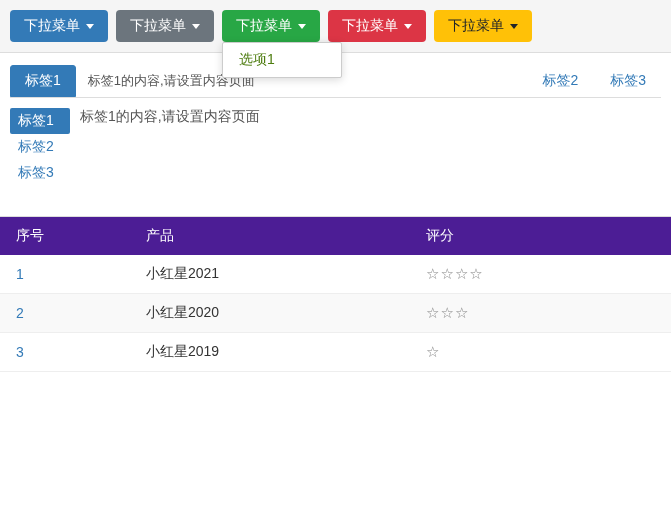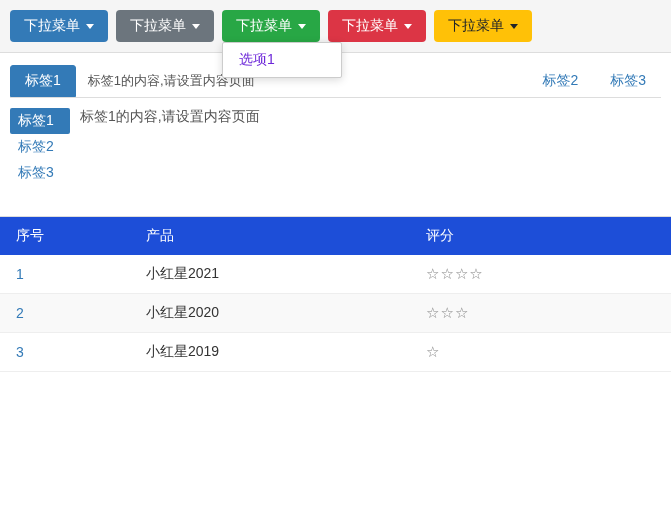--- a/index.html
+++ b/index.html
@@ -54,21 +54,21 @@
       background: #fff;
       border: 1px solid #ccc;
       border-radius: 2px;
       min-width: 120px;
       z-index: 100;
       box-shadow: 0 2px 8px rgba(0,0,0,0.15);
     }
     .dropdown-item {
       padding: 8px 16px;
       cursor: pointer;
-      color: #6d28d9;
+      color: #4d7c0f;
       display: block;
     }
     .dropdown-item.selected {
       background: #e8e8e8;
     }
 
     
     .tabs-section {
       padding: 12px 10px 0 10px;
     }
@@ -128,21 +128,21 @@
     
     .table-section {
       margin-top: 30px;
       border-top: 1px solid #ddd;
     }
     table {
       width: 100%;
       border-collapse: collapse;
     }
     thead tr {
-      background: #1d4ed8;
+      background: #4c1d95;
       color: #fff;
     }
     thead th {
       padding: 10px 16px;
       text-align: left;
       font-size: 14px;
       font-weight: normal;
     }
     tbody tr {
       border-bottom: 1px solid #eee;

